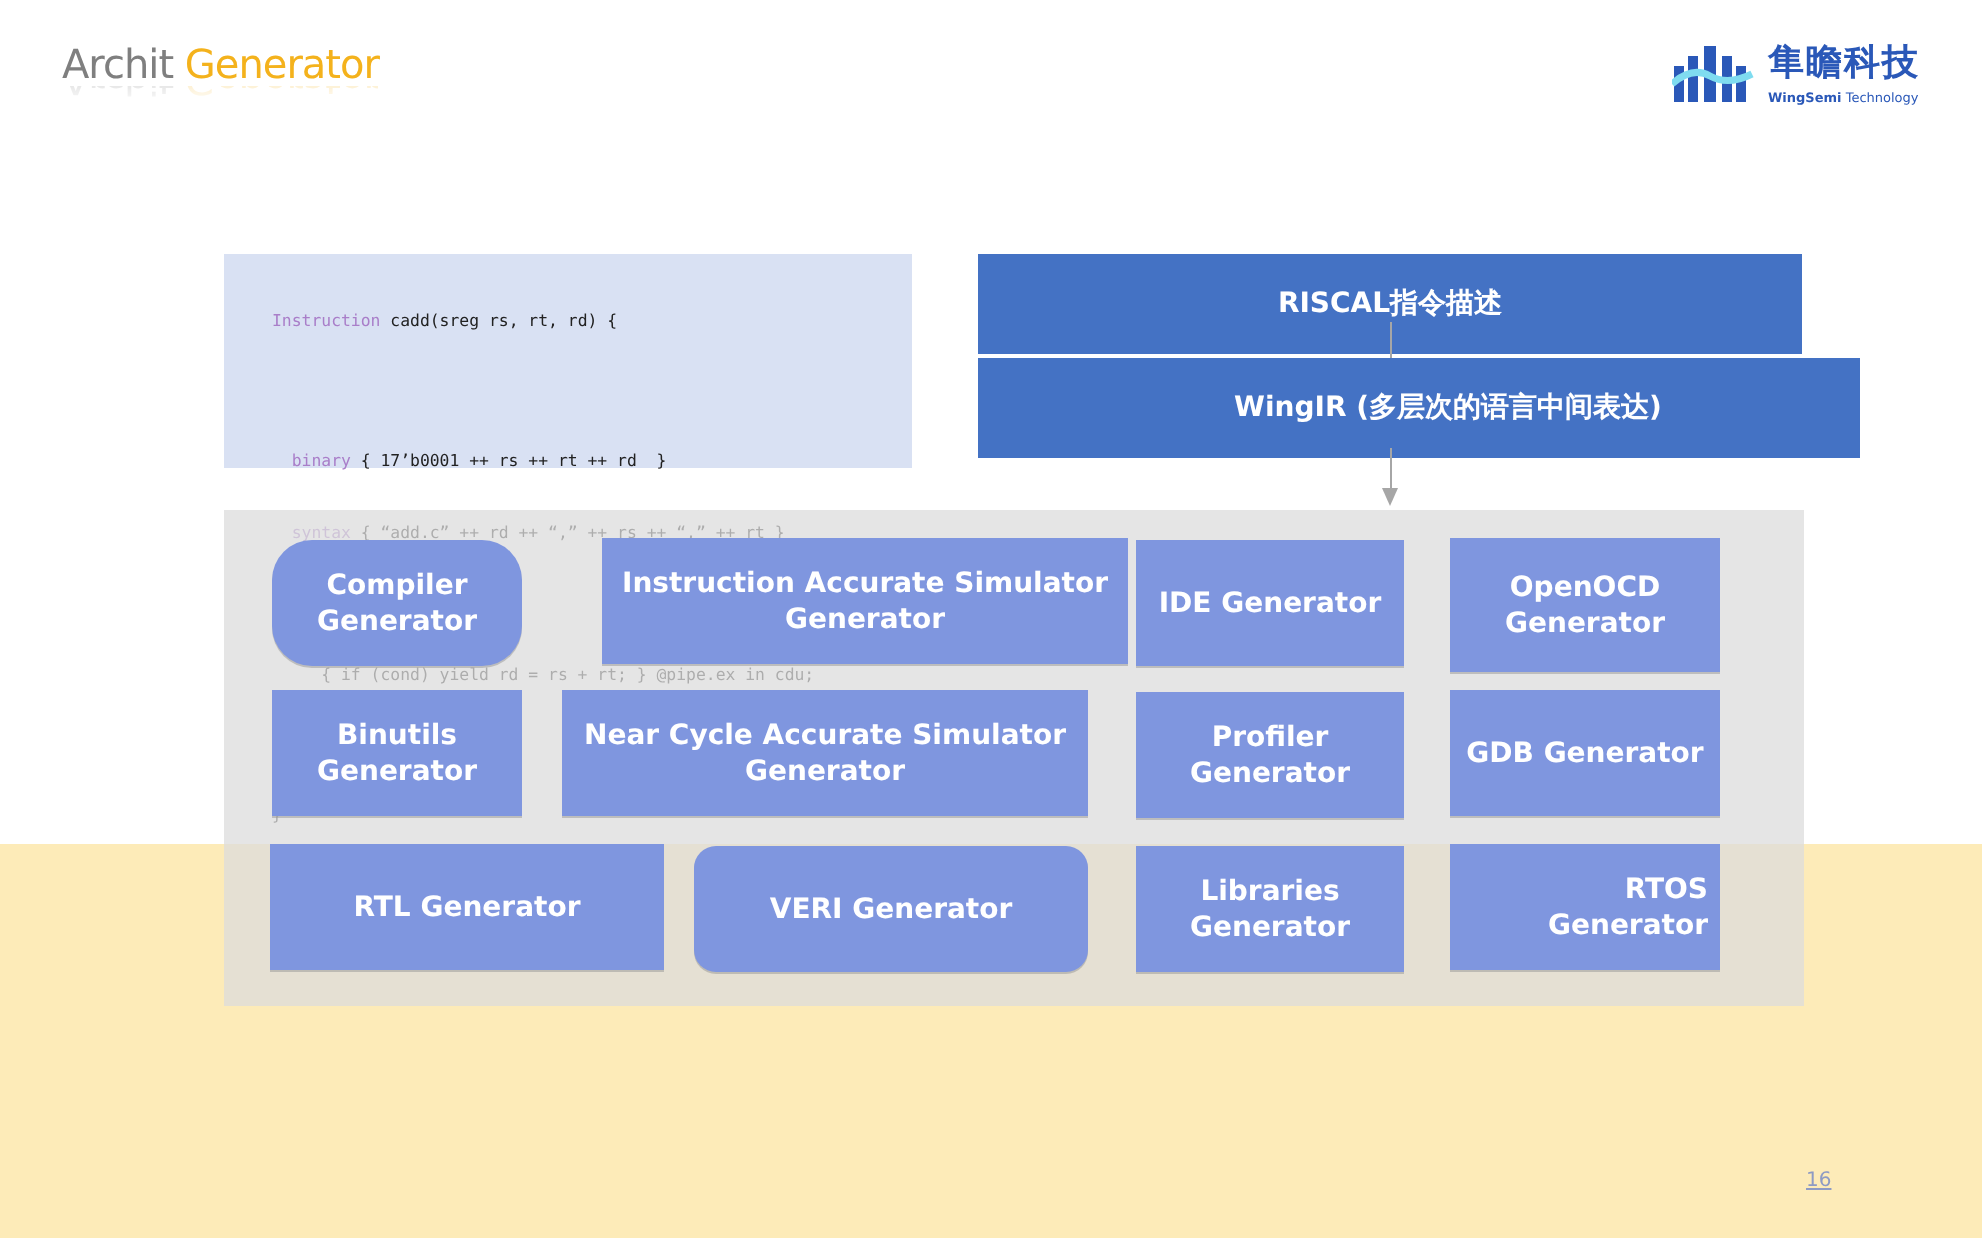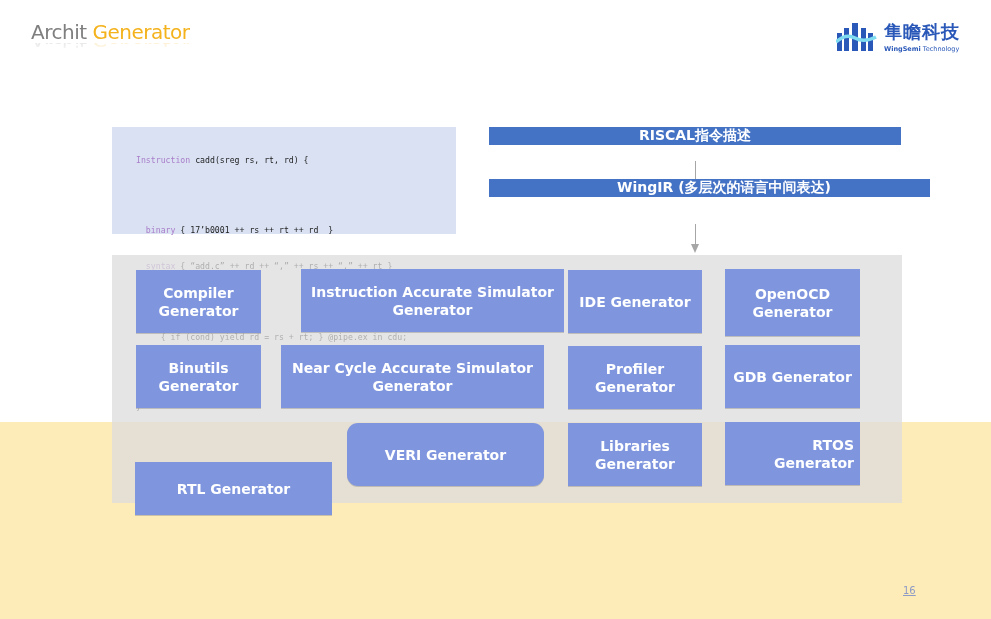--- a/index.html
+++ b/index.html
@@ -41,21 +41,21 @@
   .code-box {
     position:absolute; left:112px; top:127px; width:344px; height:107px;
     background:#d9e1f3; box-sizing:border-box; padding:4px 0 0 24px;
     font-family:"DejaVu Sans Mono", "Liberation Mono", monospace; font-size:8.2px;
     line-height:11.8px; color:#222; white-space:pre;
   }
   .code-line { display:block; height:11.8px; }
   .kw { color:#a97ec9; }
 
   .bar {
-    position:absolute; left:489px; width:412px; height:18px; background:#4472c4;
+    position:absolute; left:489px; width:412px; height:50px; background:#4472c4;
     color:#fff; font-weight:bold; font-size:14px; display:flex; align-items:center;
     justify-content:center; font-family:"DejaVu Sans", sans-serif;
   }
   .arrow {
     position:absolute; width:1px; background:#a6a6a6;
   }
   .arrow-head {
     position:absolute; width:0; height:0;
     border-left:4px solid transparent; border-right:4px solid transparent;
     border-top:9px solid #a6a6a6;
@@ -118,28 +118,28 @@
 <div class="bar" style="top:127px;">RISCAL指令描述</div>
 <div class="arrow" style="left:695px; top:161px; height:20px;"></div>
 <div class="arrow-head" style="left:691px; top:180px;"></div>
 
 <div class="bar" style="top:179px;padding-left:29px;">WingIR (多层次的语言中间表达)</div>
 <div class="arrow" style="left:695px; top:224px; height:21px;"></div>
 <div class="arrow-head" style="left:691px; top:244px;"></div>
 
 <div class="panel"></div>
 
-<div class="gen" style="left:136px; top:270px; width:125px; height:63px;">Compiler Generator</div>
+<div class="gen" style="left:136px; top:270px; width:125px; height:63px;border-radius:20px;">Compiler Generator</div>
 <div class="gen" style="left:281px; top:269px; width:263px; height:63px;margin-left:20px;">Instruction Accurate Simulator Generator</div>
 <div class="gen" style="left:568px; top:270px; width:134px; height:63px;">IDE Generator</div>
 <div class="gen" style="left:725px; top:269px; width:135px; height:67px;">OpenOCD Generator</div>
 
 <div class="gen" style="left:136px; top:345px; width:125px; height:63px;">Binutils Generator</div>
 <div class="gen" style="left:281px; top:345px; width:263px; height:63px;">Near Cycle Accurate Simulator Generator</div>
 <div class="gen" style="left:568px; top:346px; width:134px; height:63px;">Profiler Generator</div>
 <div class="gen" style="left:725px; top:345px; width:135px; height:63px;">GDB Generator</div>
 
-<div class="gen" style="left:135px; top:422px; width:197px; height:53px;margin-top:40px;">RTL Generator</div>
+<div class="gen" style="left:135px; top:422px; width:197px; height:63px;">RTL Generator</div>
 <div class="gen" style="left:347px; top:423px; width:197px; height:63px;border-radius:11px;">VERI Generator</div>
 <div class="gen" style="left:568px; top:423px; width:134px; height:63px;">Libraries Generator</div>
 <div class="gen" style="left:725px; top:422px; width:135px; height:63px;text-align:right;">RTOS Generator</div>
 
 <div class="page-num">16</div>
 
 </body></html>

